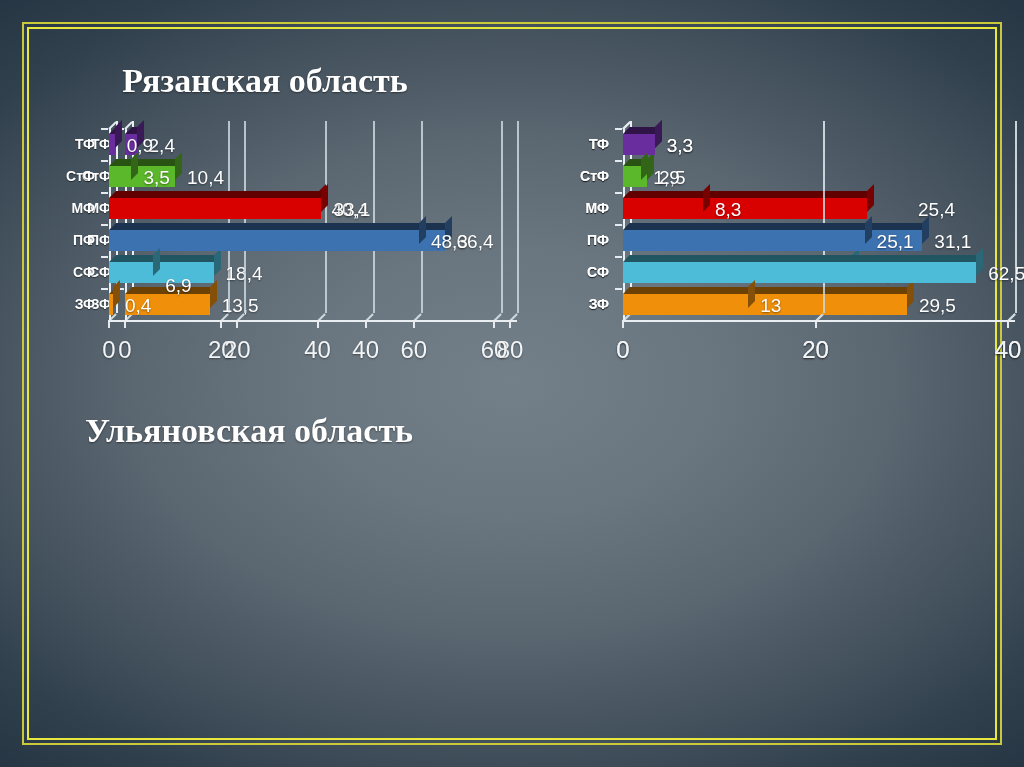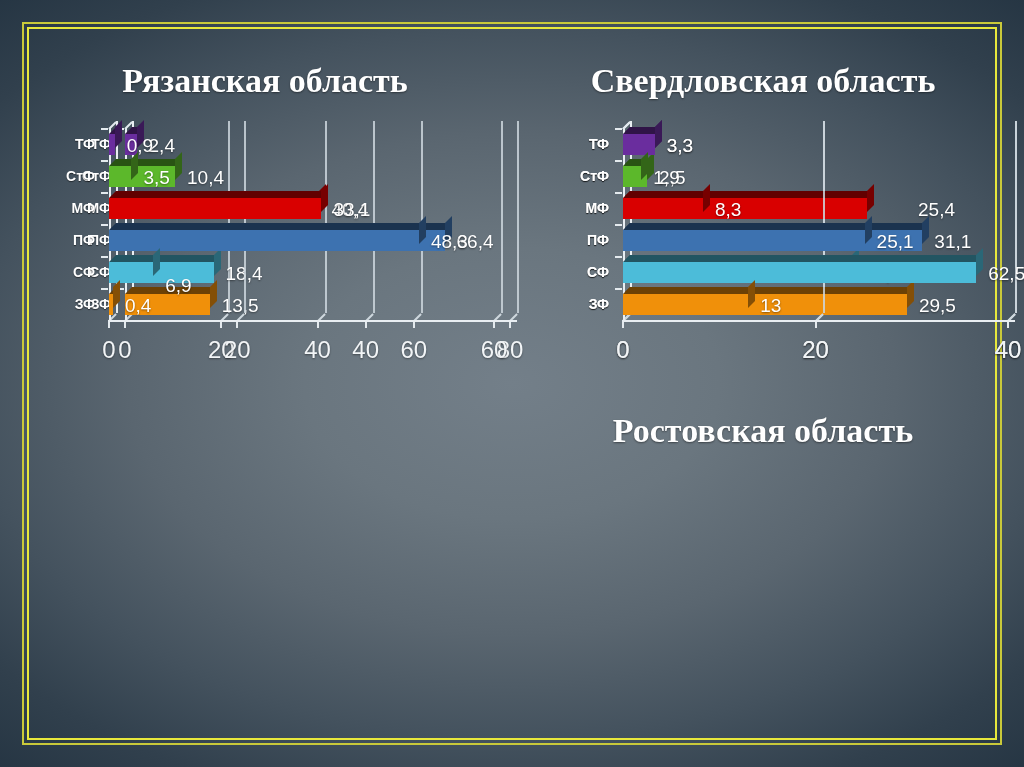--- a/index.html
+++ b/index.html
@@ -185,21 +185,20 @@
             <div class="bar-top" style="width: 84.7px; height: 7px; top: -7px; left: 0px; background: rgb(108, 65, 5);"></div>
             <div class="bar-side" style="left: 84.7px; top: -7px; height: 21px; width: 7px; background: rgb(132, 79, 6);"></div>
             <div class="bar-face" style="width: 84.7px; background: rgb(240, 144, 10);"></div>
           </div>
           <div class="ticky" style="left: -8px; top: 160px;"></div>
           <div class="cat-label" style="right: 399px; top: 176px; width: 60px;">ЗФ</div>
           <div class="val-label" style="left: 96.7px; top: 178px;">13,5</div>
         </div>
       </div>
       <div class="chart" style="left: 528px; top: 62px; width: 470px; height: 300px;">
-        <div class="chart-title" style="width: 470px;">Свердловская область</div>
         <div class="plot" style="position: absolute; left: 95px; top: 66px; width: 385px; height: 192px;">
           <div class="gridline" style="left: 7px; top: -7px; height: 192px; background: rgb(233, 238, 242); opacity: 1;"></div>
           <div class="depth-line" style="left: 0px; top: 192px; width: 9.94px; background: rgb(207, 216, 222); transform: rotate(-45deg);"></div>
           <div class="tick" style="left: -1px; top: 192px; width: 2px; height: 8px;"></div>
           <div class="xlabel" style="left: 0px; top: 208px;">0</div>
           <div class="gridline" style="left: 199.5px; top: -7px; height: 192px; background: rgb(205, 214, 221); opacity: 0.85;"></div>
           <div class="depth-line" style="left: 192.5px; top: 192px; width: 9.94px; background: rgb(207, 216, 222); transform: rotate(-45deg);"></div>
           <div class="tick" style="left: 191.5px; top: 192px; width: 2px; height: 8px;"></div>
           <div class="xlabel" style="left: 192.5px; top: 208px;">20</div>
           <div class="gridline" style="left: 392px; top: -7px; height: 192px; background: rgb(205, 214, 221); opacity: 0.85;"></div>
@@ -253,20 +252,21 @@
             <div class="bar-top" style="width: 283.938px; height: 7px; top: -7px; left: 0px; background: rgb(108, 65, 5);"></div>
             <div class="bar-side" style="left: 283.938px; top: -7px; height: 21px; width: 7px; background: rgb(132, 79, 6);"></div>
             <div class="bar-face" style="width: 283.938px; background: rgb(240, 144, 10);"></div>
           </div>
           <div class="ticky" style="left: -8px; top: 160px;"></div>
           <div class="cat-label" style="right: 399px; top: 176px; width: 60px;">ЗФ</div>
           <div class="val-label" style="left: 295.938px; top: 178px;">29,5</div>
         </div>
       </div>
       <div class="chart" style="left: 14px; top: 412px; width: 470px; height: 300px;">
+        <div class="chart-title" style="width: 470px;">Ульяновская область</div>
         <div class="plot" style="position: absolute; left: 95px; top: -284px; width: 385px; height: 192px;">
           <div class="gridline" style="left: 7px; top: -7px; height: 192px; background: rgb(233, 238, 242); opacity: 1;"></div>
           <div class="depth-line" style="left: 0px; top: 192px; width: 9.94px; background: rgb(207, 216, 222); transform: rotate(-45deg);"></div>
           <div class="tick" style="left: -1px; top: 192px; width: 2px; height: 8px;"></div>
           <div class="xlabel" style="left: 0px; top: 208px;">0</div>
           <div class="gridline" style="left: 135.333px; top: -7px; height: 192px; background: rgb(205, 214, 221); opacity: 0.85;"></div>
           <div class="depth-line" style="left: 128.333px; top: 192px; width: 9.94px; background: rgb(207, 216, 222); transform: rotate(-45deg);"></div>
           <div class="tick" style="left: 127.333px; top: 192px; width: 2px; height: 8px;"></div>
           <div class="xlabel" style="left: 128.333px; top: 208px;">20</div>
           <div class="gridline" style="left: 263.667px; top: -7px; height: 192px; background: rgb(205, 214, 221); opacity: 0.85;"></div>
@@ -324,21 +324,20 @@
             <div class="bar-top" style="width: 4px; height: 7px; top: -7px; left: 0px; background: rgb(108, 65, 5);"></div>
             <div class="bar-side" style="left: 4px; top: -7px; height: 21px; width: 7px; background: rgb(132, 79, 6);"></div>
             <div class="bar-face" style="width: 4px; background: rgb(240, 144, 10);"></div>
           </div>
           <div class="ticky" style="left: -8px; top: 160px;"></div>
           <div class="cat-label" style="right: 399px; top: 176px; width: 60px;">ЗФ</div>
           <div class="val-label" style="left: 16px; top: 178px;">0,4</div>
         </div>
       </div>
       <div class="chart" style="left: 528px; top: 412px; width: 470px; height: 300px;">
-        <div class="chart-title" style="width: 470px;">Ростовская область</div>
         <div class="plot" style="position: absolute; left: 95px; top: -284px; width: 385px; height: 192px;">
           <div class="gridline" style="left: 7px; top: -7px; height: 192px; background: rgb(233, 238, 242); opacity: 1;"></div>
           <div class="depth-line" style="left: 0px; top: 192px; width: 9.94px; background: rgb(207, 216, 222); transform: rotate(-45deg);"></div>
           <div class="tick" style="left: -1px; top: 192px; width: 2px; height: 8px;"></div>
           <div class="xlabel" style="left: 0px; top: 208px;">0</div>
           <div class="gridline" style="left: 199.5px; top: -7px; height: 192px; background: rgb(205, 214, 221); opacity: 0.85;"></div>
           <div class="depth-line" style="left: 192.5px; top: 192px; width: 9.94px; background: rgb(207, 216, 222); transform: rotate(-45deg);"></div>
           <div class="tick" style="left: 191.5px; top: 192px; width: 2px; height: 8px;"></div>
           <div class="xlabel" style="left: 192.5px; top: 208px;">20</div>
           <div class="gridline" style="left: 392px; top: -7px; height: 192px; background: rgb(205, 214, 221); opacity: 0.85;"></div>

